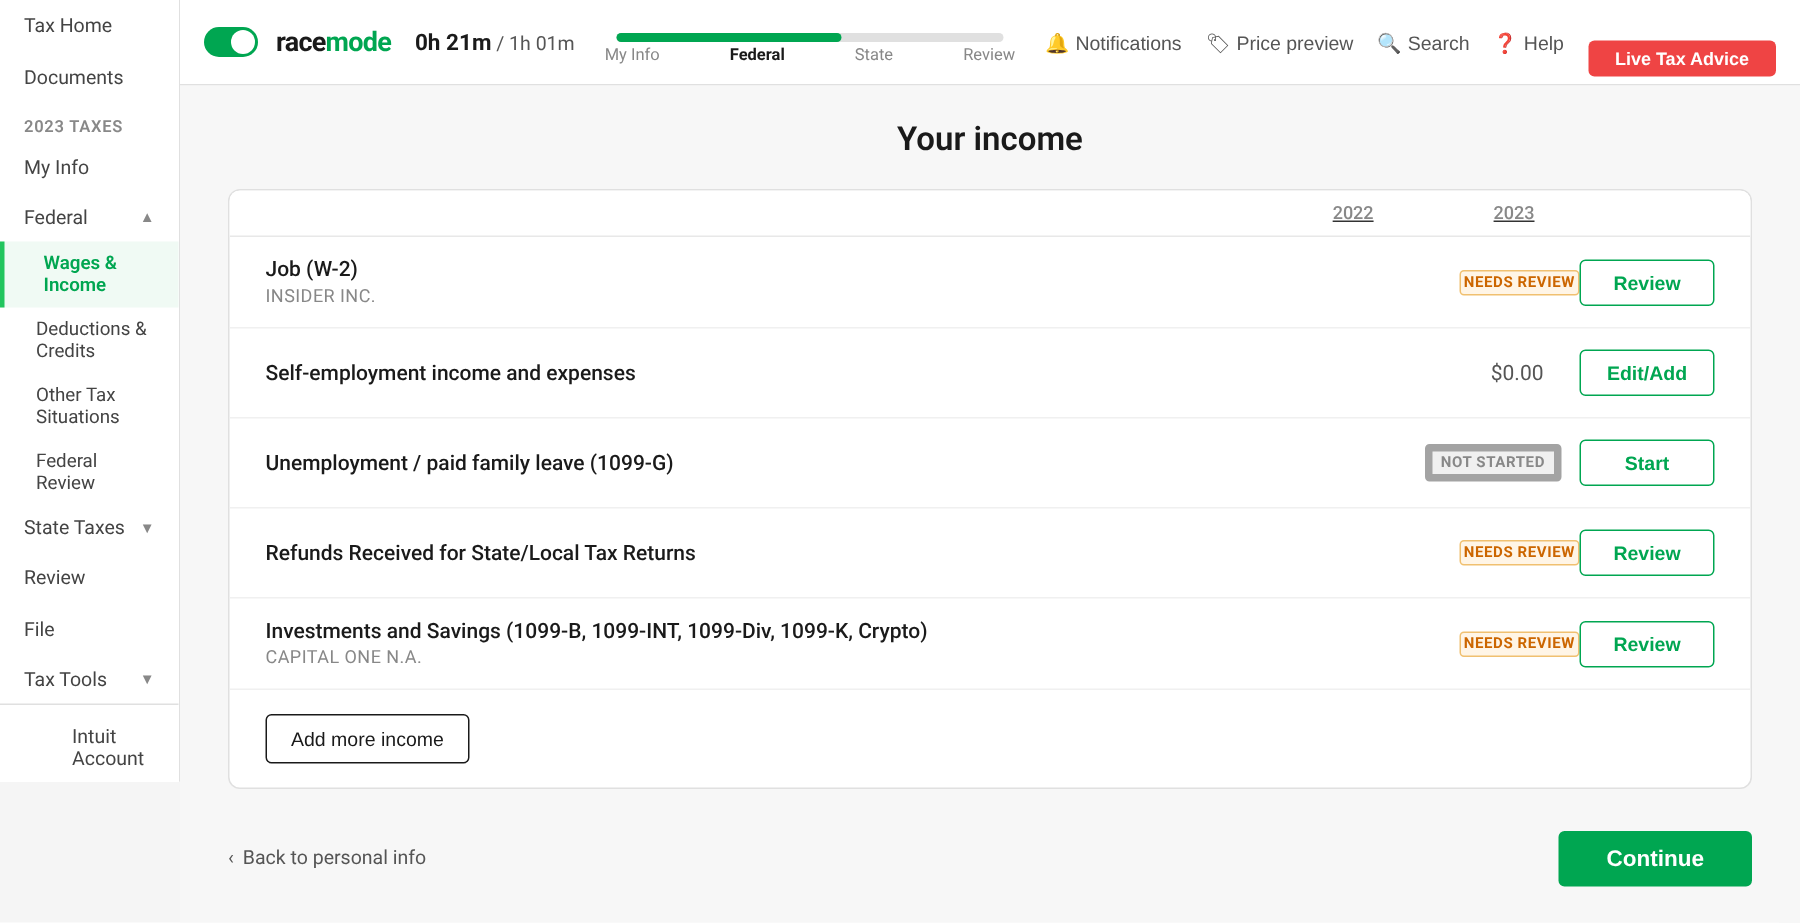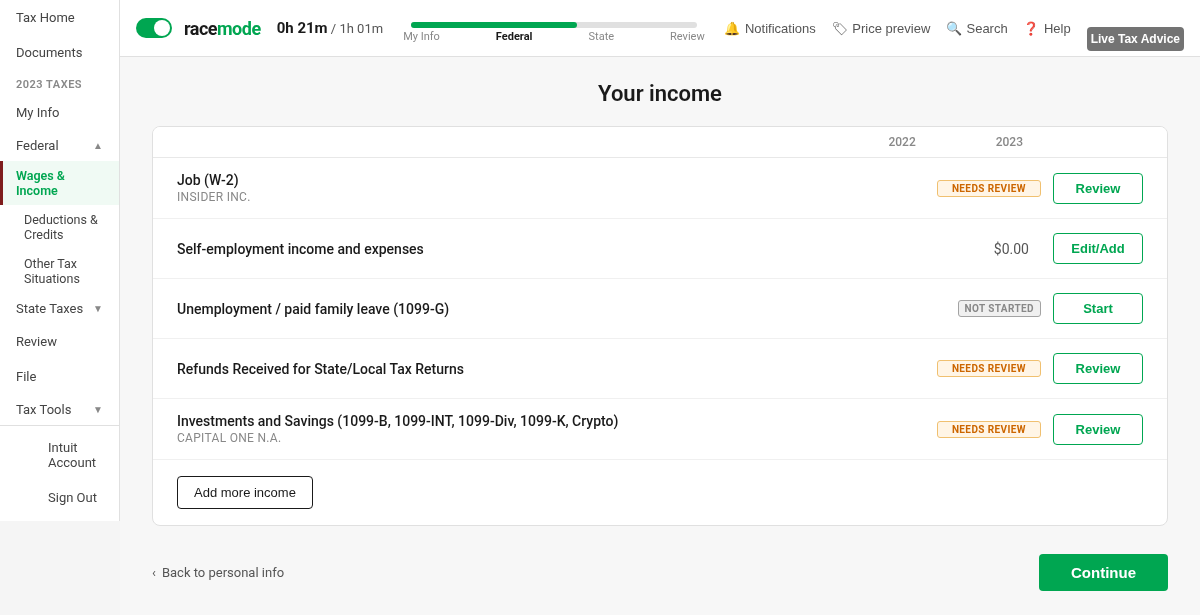--- a/index.html
+++ b/index.html
@@ -33,21 +33,21 @@
       font-weight: 600;
       text-transform: uppercase;
       letter-spacing: 0.5px;
     }
     .sidebar-sub-item {
       padding: 7px 16px 7px 24px;
       cursor: pointer;
       font-size: 12.5px;
       color: #444;
     }
-    .sidebar-sub-item.active { color: #00a651; font-weight: 600; background: #f0faf4; border-left: 3px solid #7f1d1d; padding-left: 13px; }
+    .sidebar-sub-item.active { color: #00a651; font-weight: 600; background: #f0faf4; border-left: 3px solid #22c55e; padding-left: 26px; }
     .sidebar-section-header {
       padding: 8px 16px;
       cursor: pointer;
       font-size: 13px;
       color: #444;
       display: flex;
       align-items: center;
       justify-content: space-between;
     }
     .chevron { font-size: 10px; color: #888; }
@@ -94,25 +94,25 @@
     .logo-race { color: #1a1a1a; }
     .timer-text { font-size: 13px; color: #555; margin-left: 4px; }
     .timer-bold { font-weight: 700; font-size: 15px; color: #1a1a1a; }
 
     .progress-bar-container { flex: 1; height: 6px; background: #e0e0e0; border-radius: 3px; position: relative; margin: 0 8px; }
     .progress-bar-fill { height: 100%; background: #00a651; border-radius: 3px; }
 
     .topnav-right { display: flex; align-items: center; gap: 16px; margin-left: auto; }
     .topnav-icon-btn { background: none; border: none; cursor: pointer; color: #555; font-size: 13px; display: flex; align-items: center; gap: 4px; }
     .live-btn {
-      background: #737373;
+      background: #ef4444;
       color: #fff;
       border: none;
       border-radius: 4px;
-      padding: 5px 4px;
+      padding: 5px 18px;
       font-size: 12px;
       font-weight: 600;
       cursor: pointer;
       margin-top: 21px;
     }
 
     
     .content-area {
       flex: 1;
       overflow-y: auto;
@@ -137,20 +137,21 @@
       overflow: hidden;
       margin-bottom: 8px;
     }
 
     .income-table-header {
       display: flex;
       align-items: center;
       padding: 8px 24px;
       background: #fff;
       border-bottom: 1px solid #e8e8e8;
+      text-decoration: underline;
     }
     .income-table-header .col-label { font-size: 12px; color: #888; font-weight: 500; }
     .income-table-header .spacer { flex: 1; }
     .year-cols { display: flex; gap: 80px; margin-right: 120px; }
 
     .income-row {
       display: flex;
       align-items: center;
       padding: 14px 24px;
       border-bottom: 1px solid #f0f0f0;
@@ -162,32 +163,31 @@
     .income-row-amount { font-size: 14px; color: #555; margin-right: 24px; min-width: 80px; text-align: right; }
 
     .needs-review-badge {
       display: inline-block;
       font-size: 10px;
       font-weight: 700;
       color: #cc6600;
       background: #fff5e6;
       border: 1px solid #f0c070;
       border-radius: 3px;
-      padding: 2px 14px;
+      padding: 2px 2px;
       text-transform: uppercase;
       letter-spacing: 0.4px;
-      margin-right: 12px;
     }
     .not-started-badge {
       display: inline-block;
       font-size: 10px;
       font-weight: 700;
       color: #888;
       background: #f0f0f0;
-      border: 1px solid #a3a3a3;
+      border: 5px solid #a3a3a3;
       border-radius: 3px;
       padding: 2px 6px;
       text-transform: uppercase;
       letter-spacing: 0.4px;
       margin-right: 12px;
     }
 
     .action-btn {
       background: #fff;
       border: 1.5px solid #00a651;
@@ -272,20 +272,23 @@
       <span class="chevron">▲</span>
     </div>
     <div class="sidebar-sub-item active">
       <span>Wages &amp; Income</span>
     </div>
     <div class="sidebar-sub-item">
       <span>Deductions &amp; Credits</span>
     </div>
     <div class="sidebar-sub-item">
       <span>Other Tax Situations</span>
+    </div>
+    <div class="sidebar-sub-item">
+      <span>Federal Review</span>
     </div>
 
     <div class="sidebar-section-header">
       <span>State Taxes</span>
       <span class="chevron">▼</span>
     </div>
 
     <div class="sidebar-item">
       <span>Review</span>
     </div>

